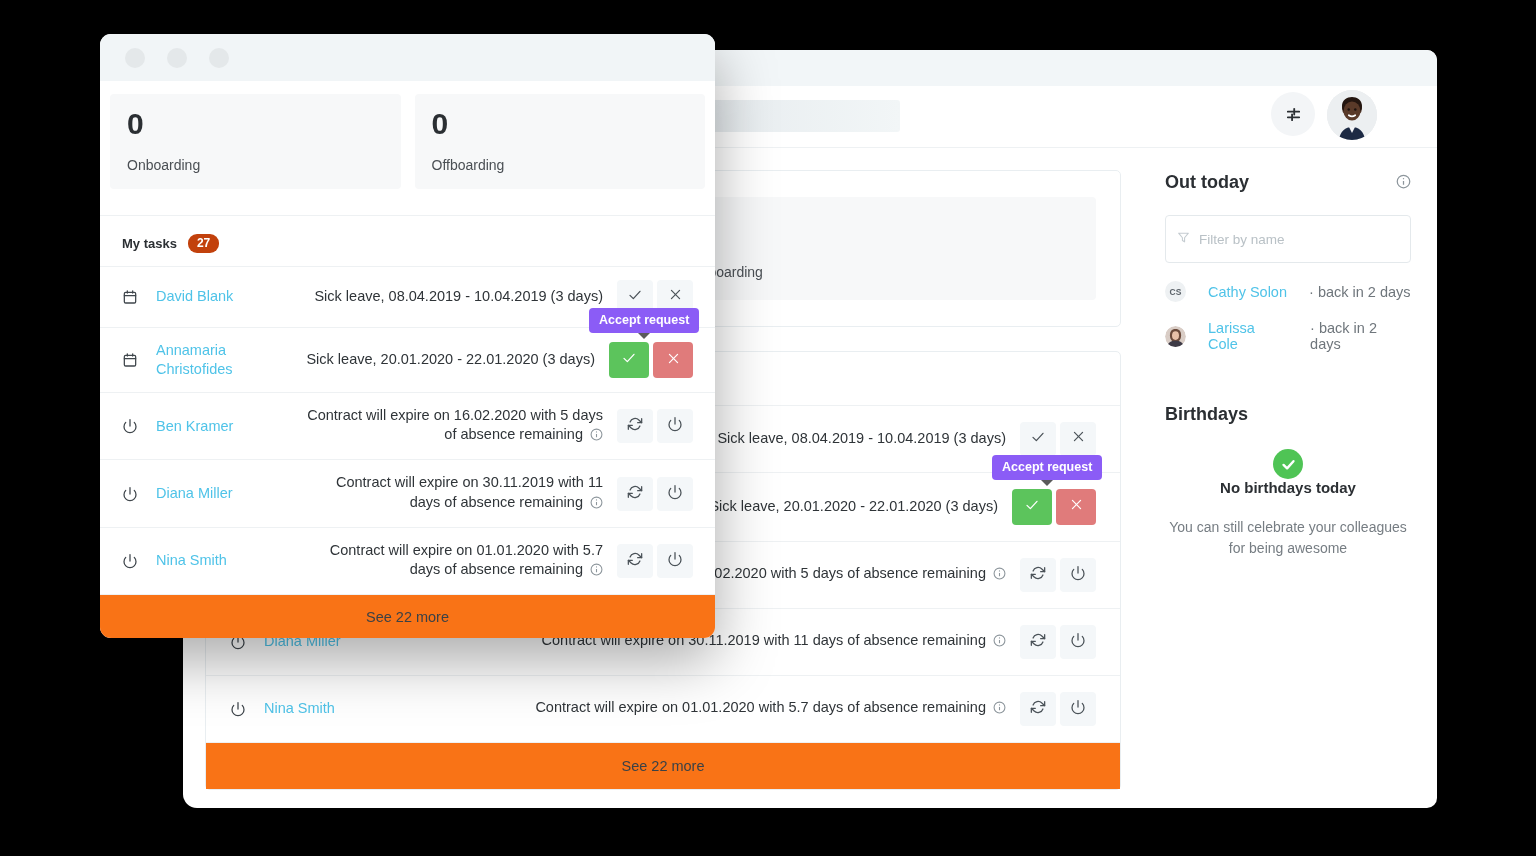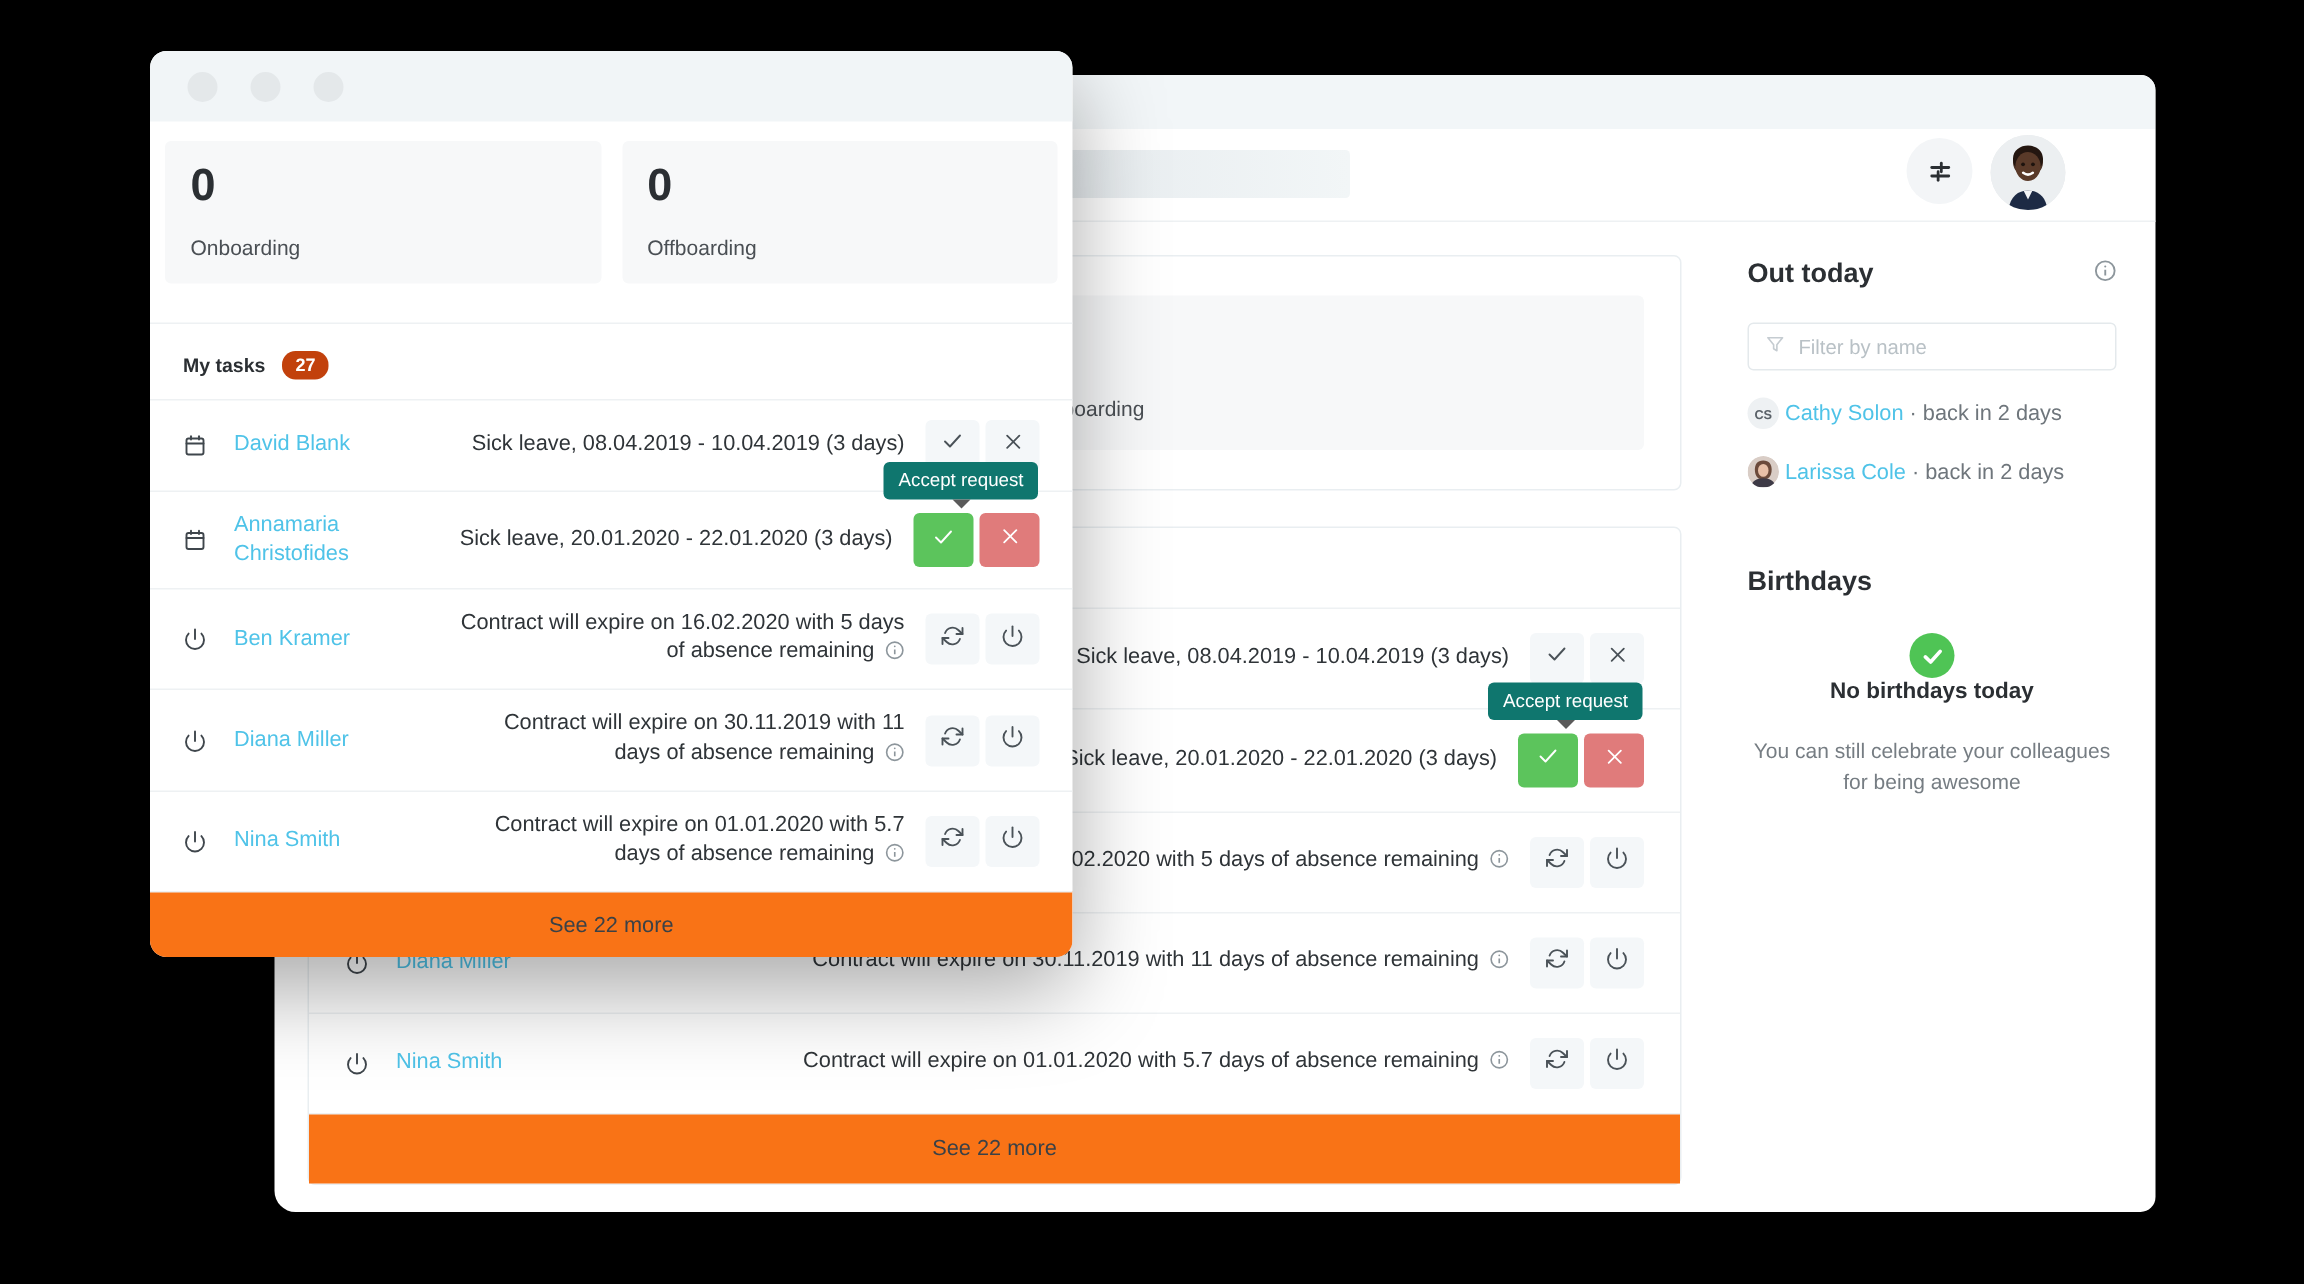--- a/index.html
+++ b/index.html
@@ -85,39 +85,39 @@
     color:#4a5258;
   }
   .act.green{ background:#5cc45c; color:#fff; width:40px; height:36px; }
   .act.red{ background:#e07b7b; color:#fff; width:40px; height:36px; }
   .info-i{ display:inline-block; vertical-align:-2px; margin-left:3px; color:#8d969c; }
   .see-more{
     background:#f97316; text-align:center; padding:15px 0;
     font-size:14.5px; color:#3b4146; border-top:1px solid #eef1f3;
   }
   .tooltip{
-    position:absolute; background:#0f766e; color:#fff;
+    position:absolute; background:#8b5cf6; color:#fff;
     font-size:12.5px; border-radius:4px; padding:5px 10px 6px 10px;
-    white-space:nowrap; z-index:40;
+    white-space:nowrap; z-index:40;font-weight:bold;
   }
   .tooltip:after{
     content:""; position:absolute; left:50%; margin-left:-6px; bottom:-6px;
     border-left:6px solid transparent; border-right:6px solid transparent;
     border-top:6px solid #5a5a5a;
   }
 
   
   .side-head{ display:flex; align-items:flex-end; justify-content:space-between; }
   .side-title{ font-size:18px; font-weight:700; color:#2b2f33; }
   .filter-input{
-    margin-top:22px; height:32px; border:1px solid #e4e9ec; border-radius:4px;
+    margin-top:22px; height:48px; border:1px solid #e4e9ec; border-radius:4px;
     display:flex; align-items:center; gap:9px; padding:0 11px;
     font-size:13.5px; color:#b9c1c6;
   }
-  .out-item{ display:flex; align-items:center; gap:4px; margin-top:18px; font-size:14.5px; }
+  .out-item{ display:flex; align-items:center; gap:22px; margin-top:18px; font-size:14.5px; }
   .av{ width:21px; height:21px; border-radius:50%; flex:none; overflow:hidden; }
   .av.initials{
     background:#eef1f3; color:#5a6168; font-size:8.5px; font-weight:700;
     display:flex; align-items:center; justify-content:center;
   }
   .out-name{ color:#4fc3e8; }
   .out-meta{ color:#6f767c; }
   .bday-block{ margin-top:52px; }
   .bday-empty{ text-align:center; padding-top:24px; }
   .check-circle{

